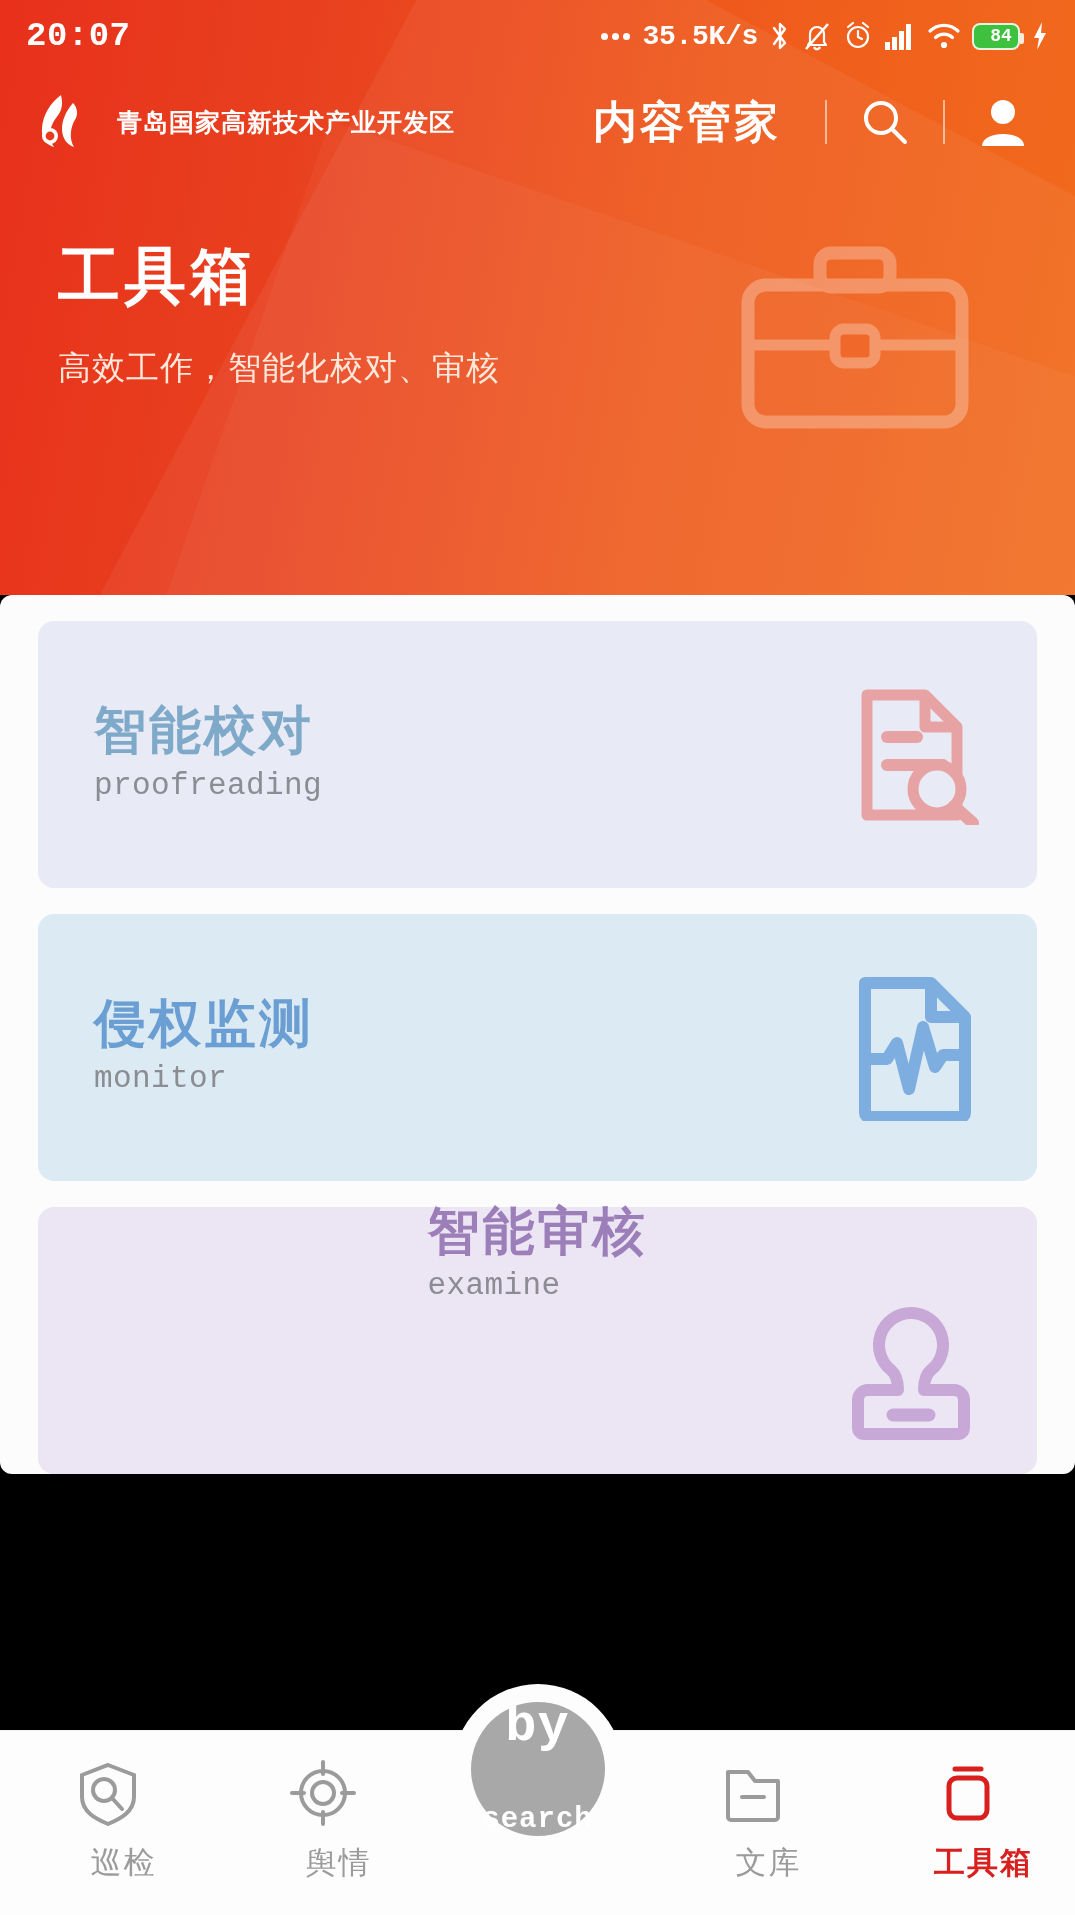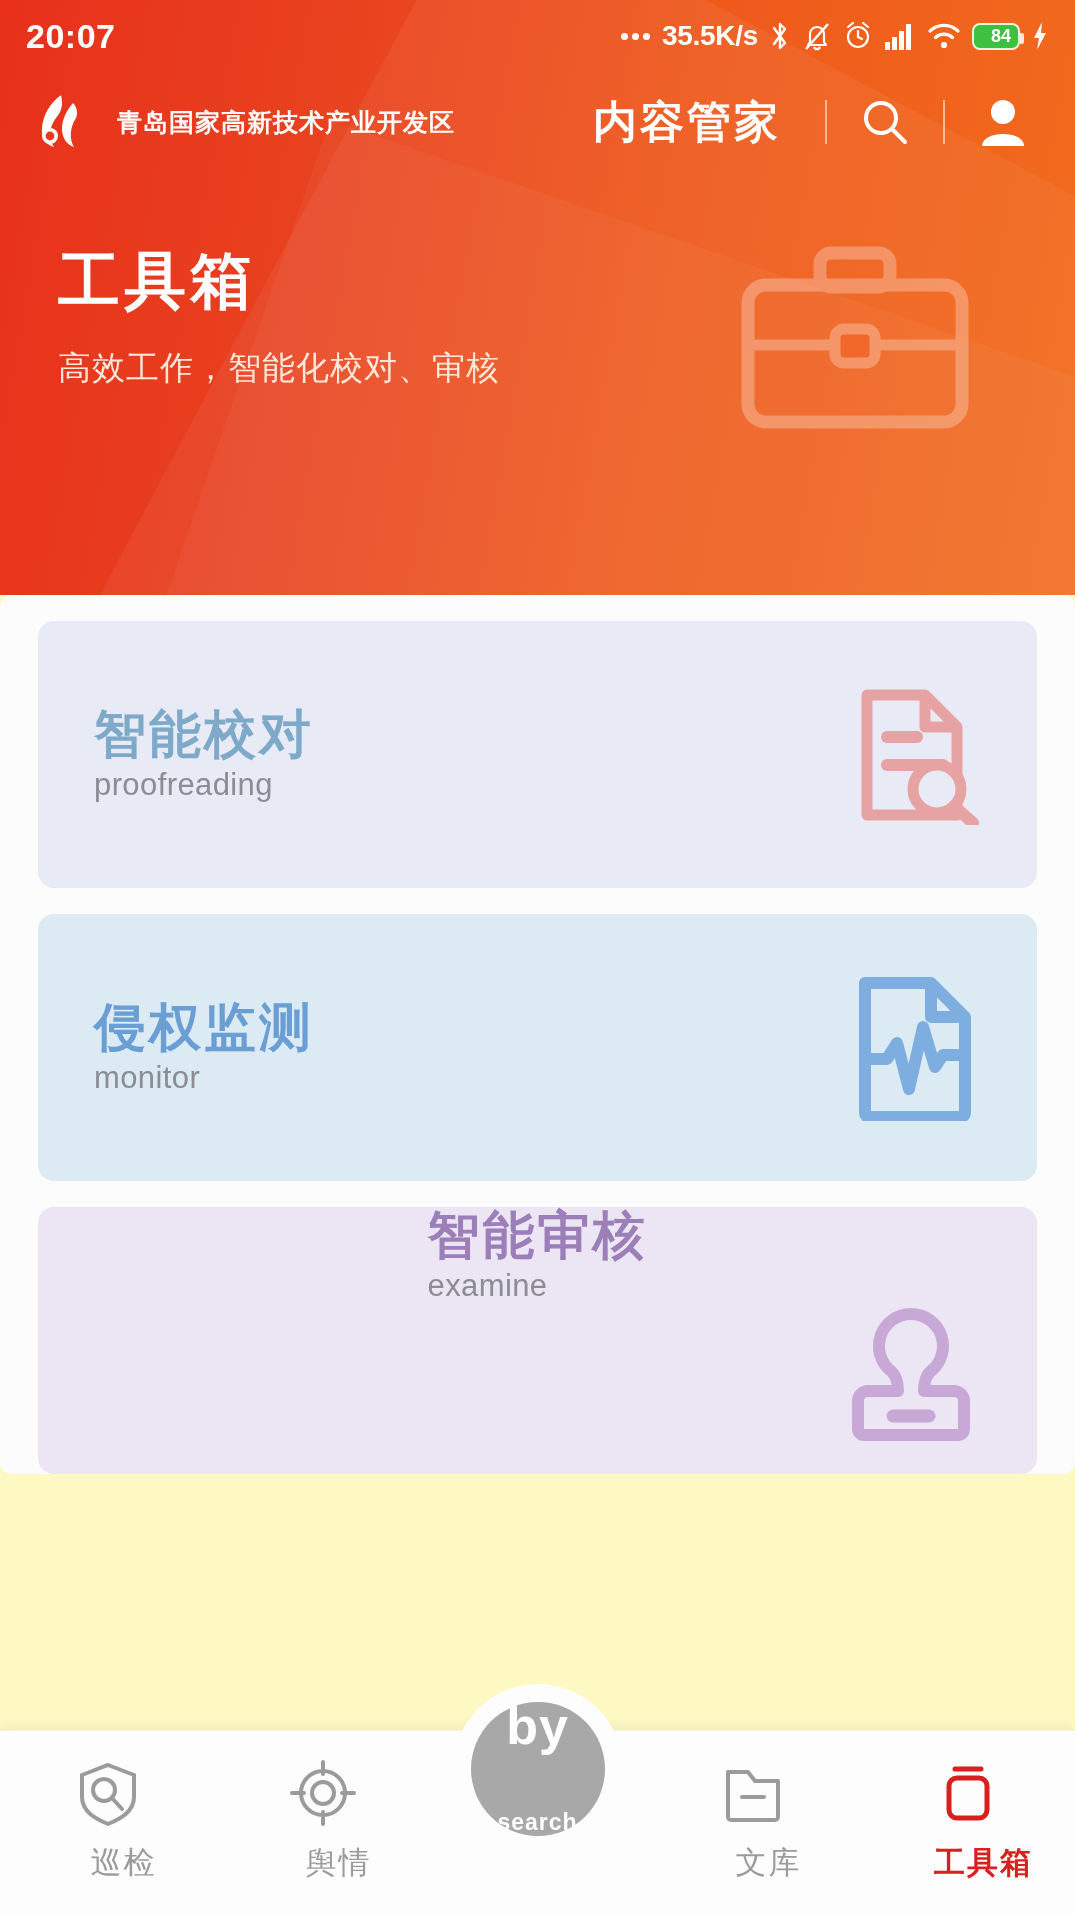--- a/index.html
+++ b/index.html
@@ -1,21 +1,21 @@
 <!DOCTYPE html>
 <html><head>
 <meta charset="utf-8">
 <style>
   * { margin:0; padding:0; box-sizing:border-box; }
   html, body {
     width:1075px; height:1915px;
     font-family:"Liberation Sans","DejaVu Sans",sans-serif;
     background:#ffffff; overflow:hidden;
   }
-  .phone { position:relative; width:1075px; height:1915px; background:#fef9c3; }
+  .phone { position:relative; width:1075px; height:1915px; background:#000000;font-family:Liberation Mono, monospace; }
 
   
   .hero {
     position:relative; width:100%; height:595px;
     background:linear-gradient(100deg,#e8301b 0%,#e8411f 28%,#ef5a1c 62%,#f26c1d 100%);
     overflow:hidden;
   }
   .hero-sheen-1 {
     position:absolute; top:-120px; left:480px; width:1100px; height:900px;
     background:rgba(255,255,255,0.055);
@@ -112,21 +112,21 @@
     position:absolute; top:-46px; left:50%; transform:translateX(-50%);
     width:170px; height:170px; border-radius:50%; background:#fdfdfd;
   }
   .fab {
     position:absolute; top:-28px; left:50%; transform:translateX(-50%);
     width:134px; height:134px; border-radius:50%; background:#a8a8a8;
     display:flex; flex-direction:column; align-items:center; justify-content:space-between;
     color:#fff; z-index:3;
   }
   .fab-by { font-size:52px; font-weight:700; line-height:.95; letter-spacing:1px; }
-  .fab-search { font-size:23px; font-weight:600; letter-spacing:1px; margin-top:2px; }
+  .fab-search { font-size:29px; font-weight:600; letter-spacing:1px; margin-top:2px; }
 
   
   .watermark {
     position:absolute; left:395px; bottom:46px; z-index:30;
     display:flex; align-items:center; gap:12px; opacity:.62; pointer-events:none;
   }
   .wm-text { display:flex; flex-direction:column; }
   .wm-main {
     font-size:44px; font-weight:700; color:#6b6b6b; letter-spacing:2px; line-height:1;
   }

